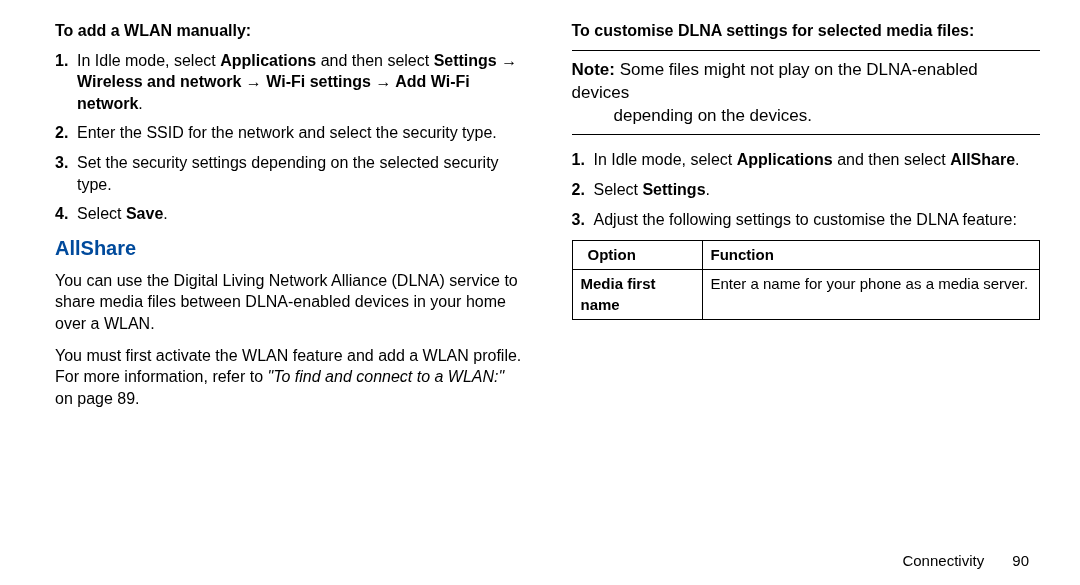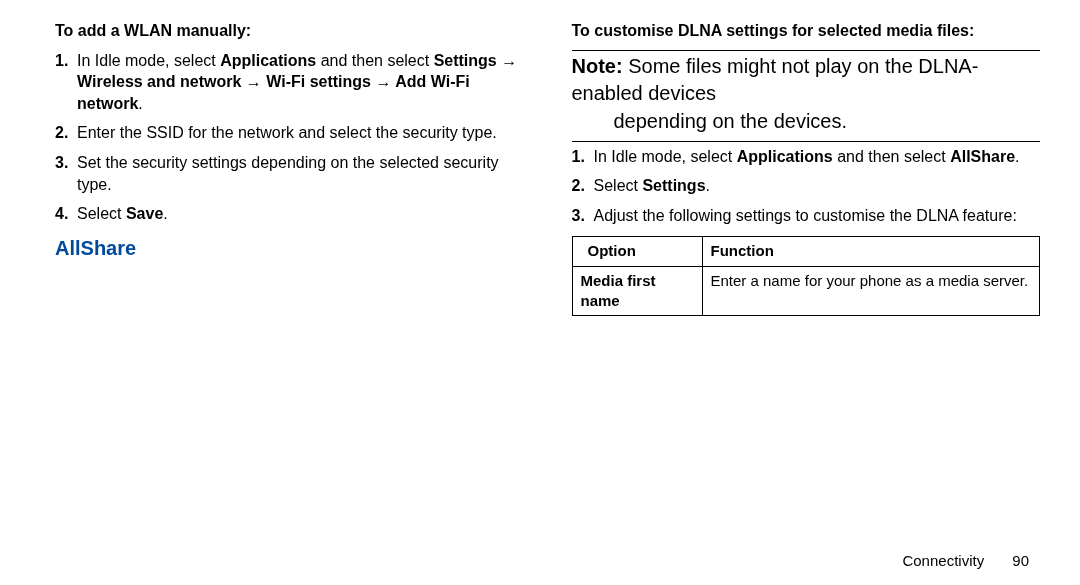--- a/index.html
+++ b/index.html
@@ -49,23 +49,23 @@
     margin: 6px 0 8px;
     font-family: Arial, Helvetica, sans-serif;
   }
   p.body {
     margin-bottom: 10px;
   }
   .italicref { font-style: italic; }
   .note-box {
     border-top: 1px solid #000;
     border-bottom: 1px solid #000;
-    padding: 2px 0 6px 0;
-    margin: 8px 0 4px;
-    font-size: 20px;
+    padding: 8px 0 6px 0;
+    margin: 8px 0 14px;
+    font-size: 17px;
   }
   .note-box .note-label { font-weight: bold; }
   .note-indent { display: block; padding-left: 42px; margin-top:1px;}
   table.opttable {
     border-collapse: collapse;
     width: 100%;
     margin-top: 4px;
   }
   table.opttable th, table.opttable td {
     border: 1px solid #000;
@@ -101,21 +101,25 @@
       <li>
         <span>Set the security settings depending on the selected security type.</span>
       </li>
       <li>
         <span>Select </span><span class="bold">Save</span><span>.</span>
       </li>
     </ol>
 
     <div class="section-title">AllShare</div>
 
+    <p class="body">You can use the Digital Living Network Alliance (DLNA) service to share media files between DLNA-enabled devices in your home over a WLAN.</p>
 
+    <p class="body">
+      <span>You must first activate the WLAN feature and add a WLAN profile. For more information, refer to </span><span class="italicref">"To find and connect to a WLAN:"</span><span>  on page 89.</span>
+    </p>
   </div>
 
   <div class="col">
     <div class="heading">To customise DLNA settings for selected media files:</div>
 
 
     <div class="note-box">
       <span class="note-label">Note:</span><span> Some files might not play on the DLNA-enabled devices</span>
       <span class="note-indent">depending on the devices.</span>
     </div>

